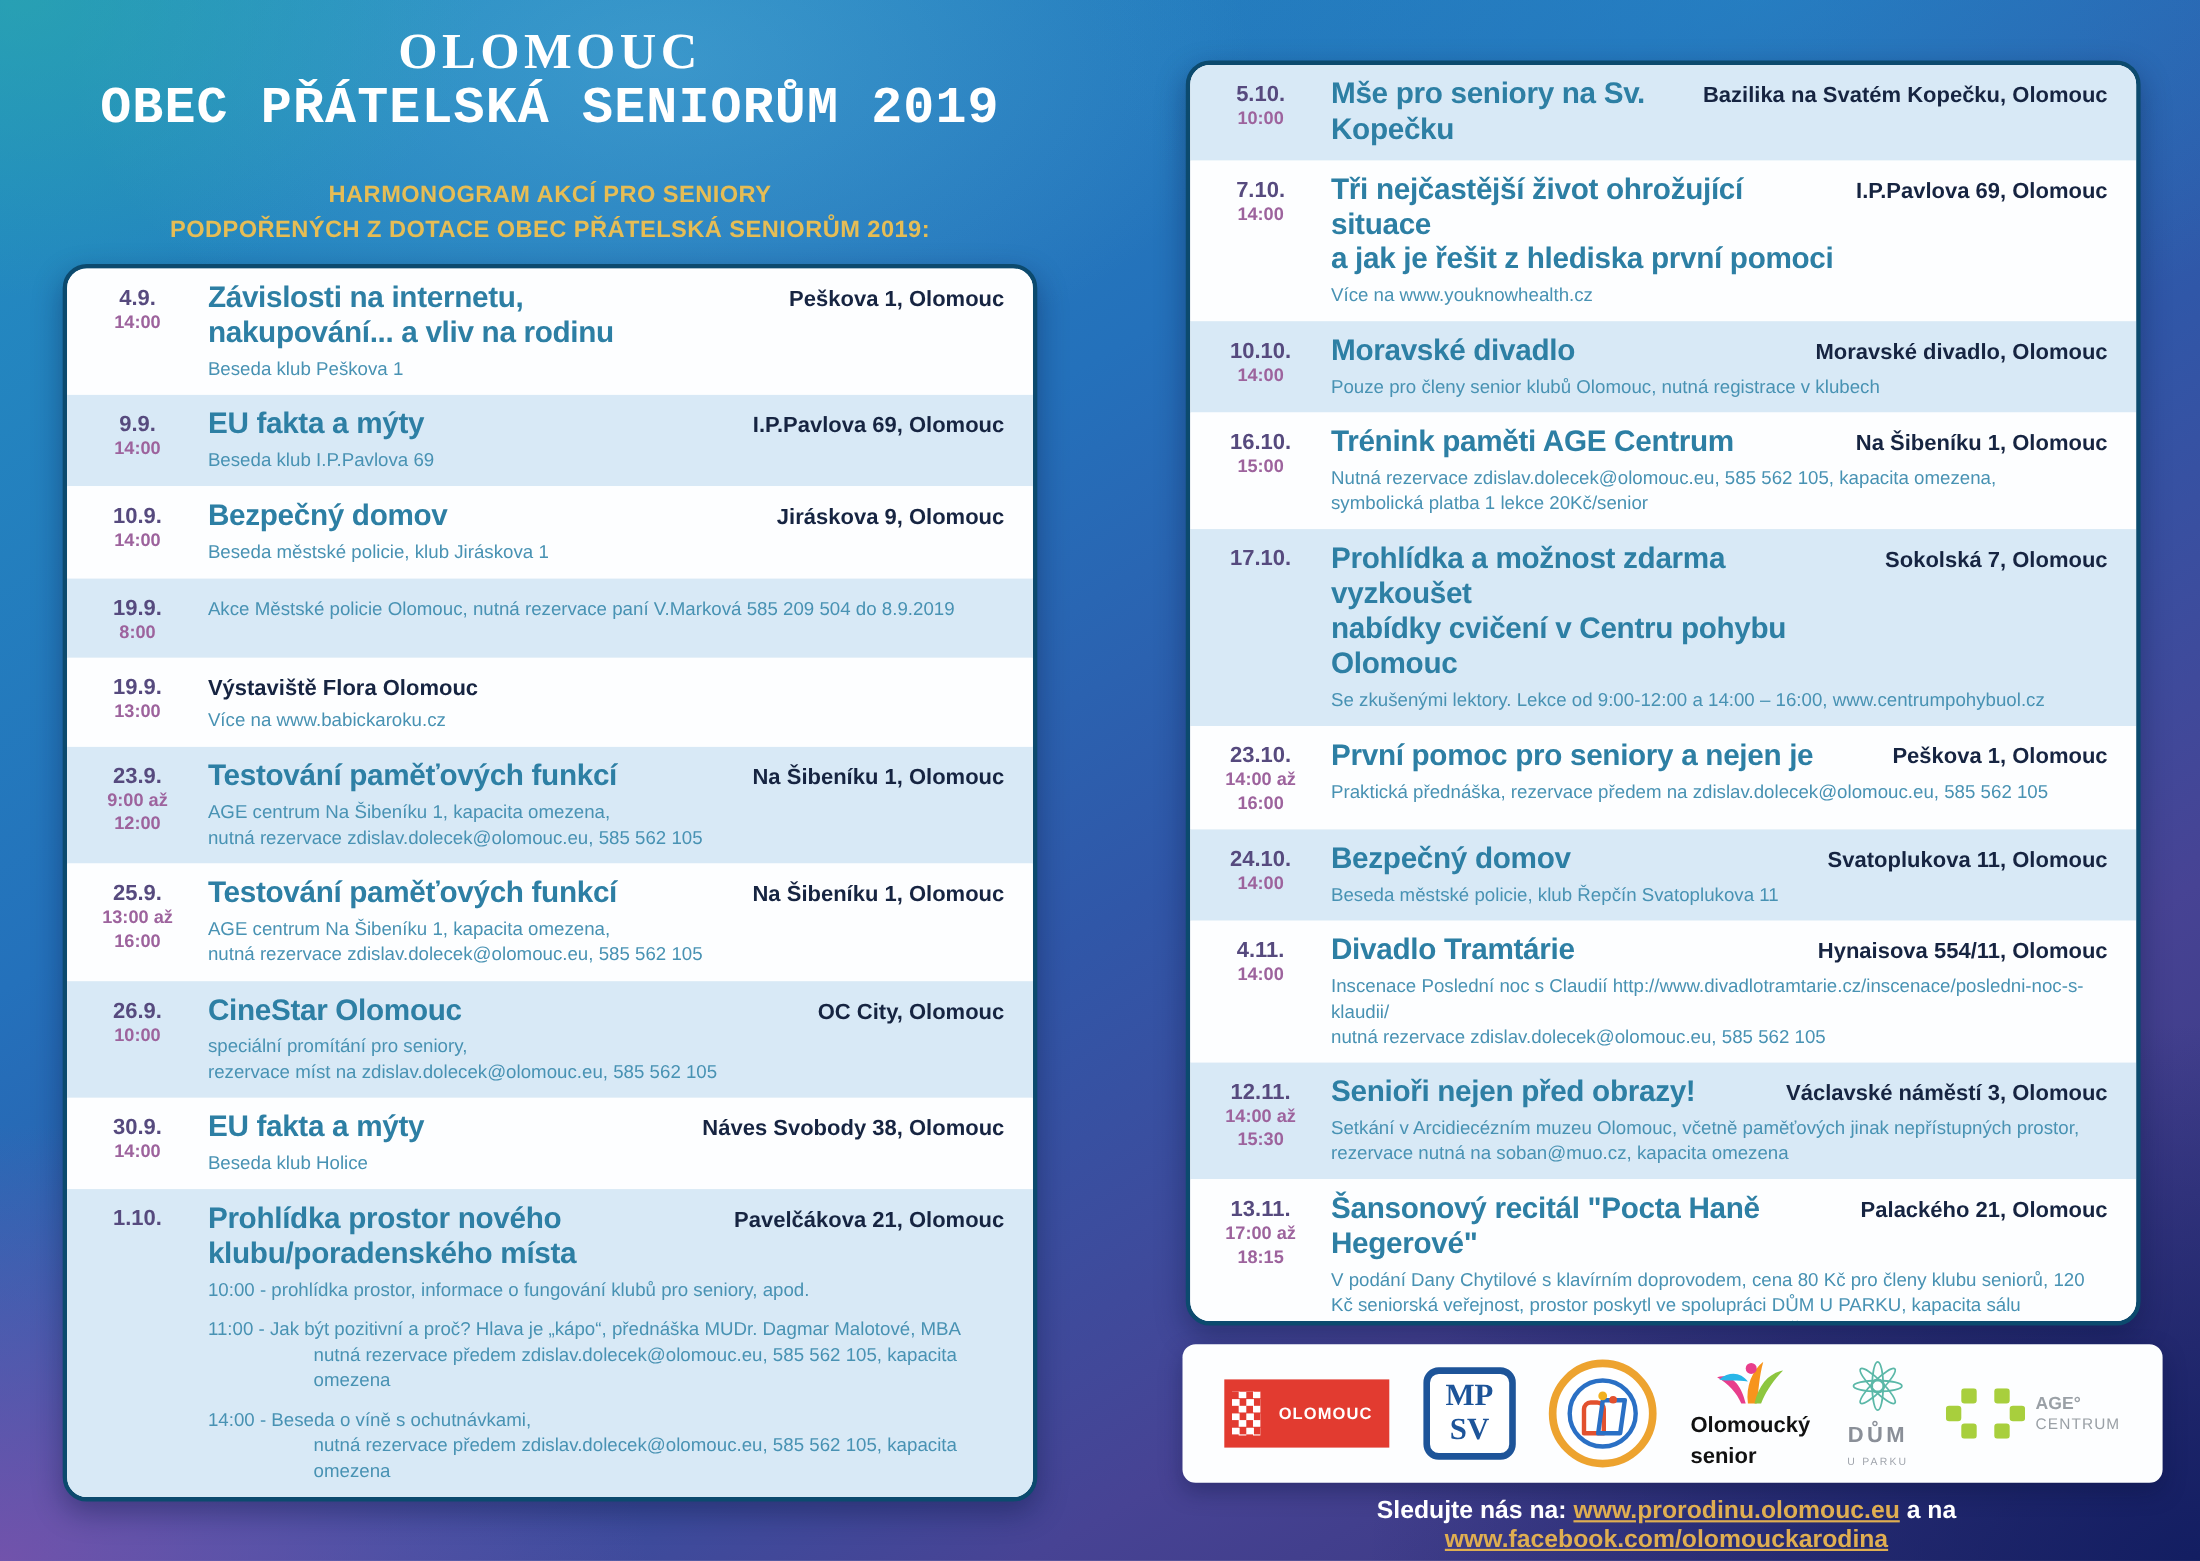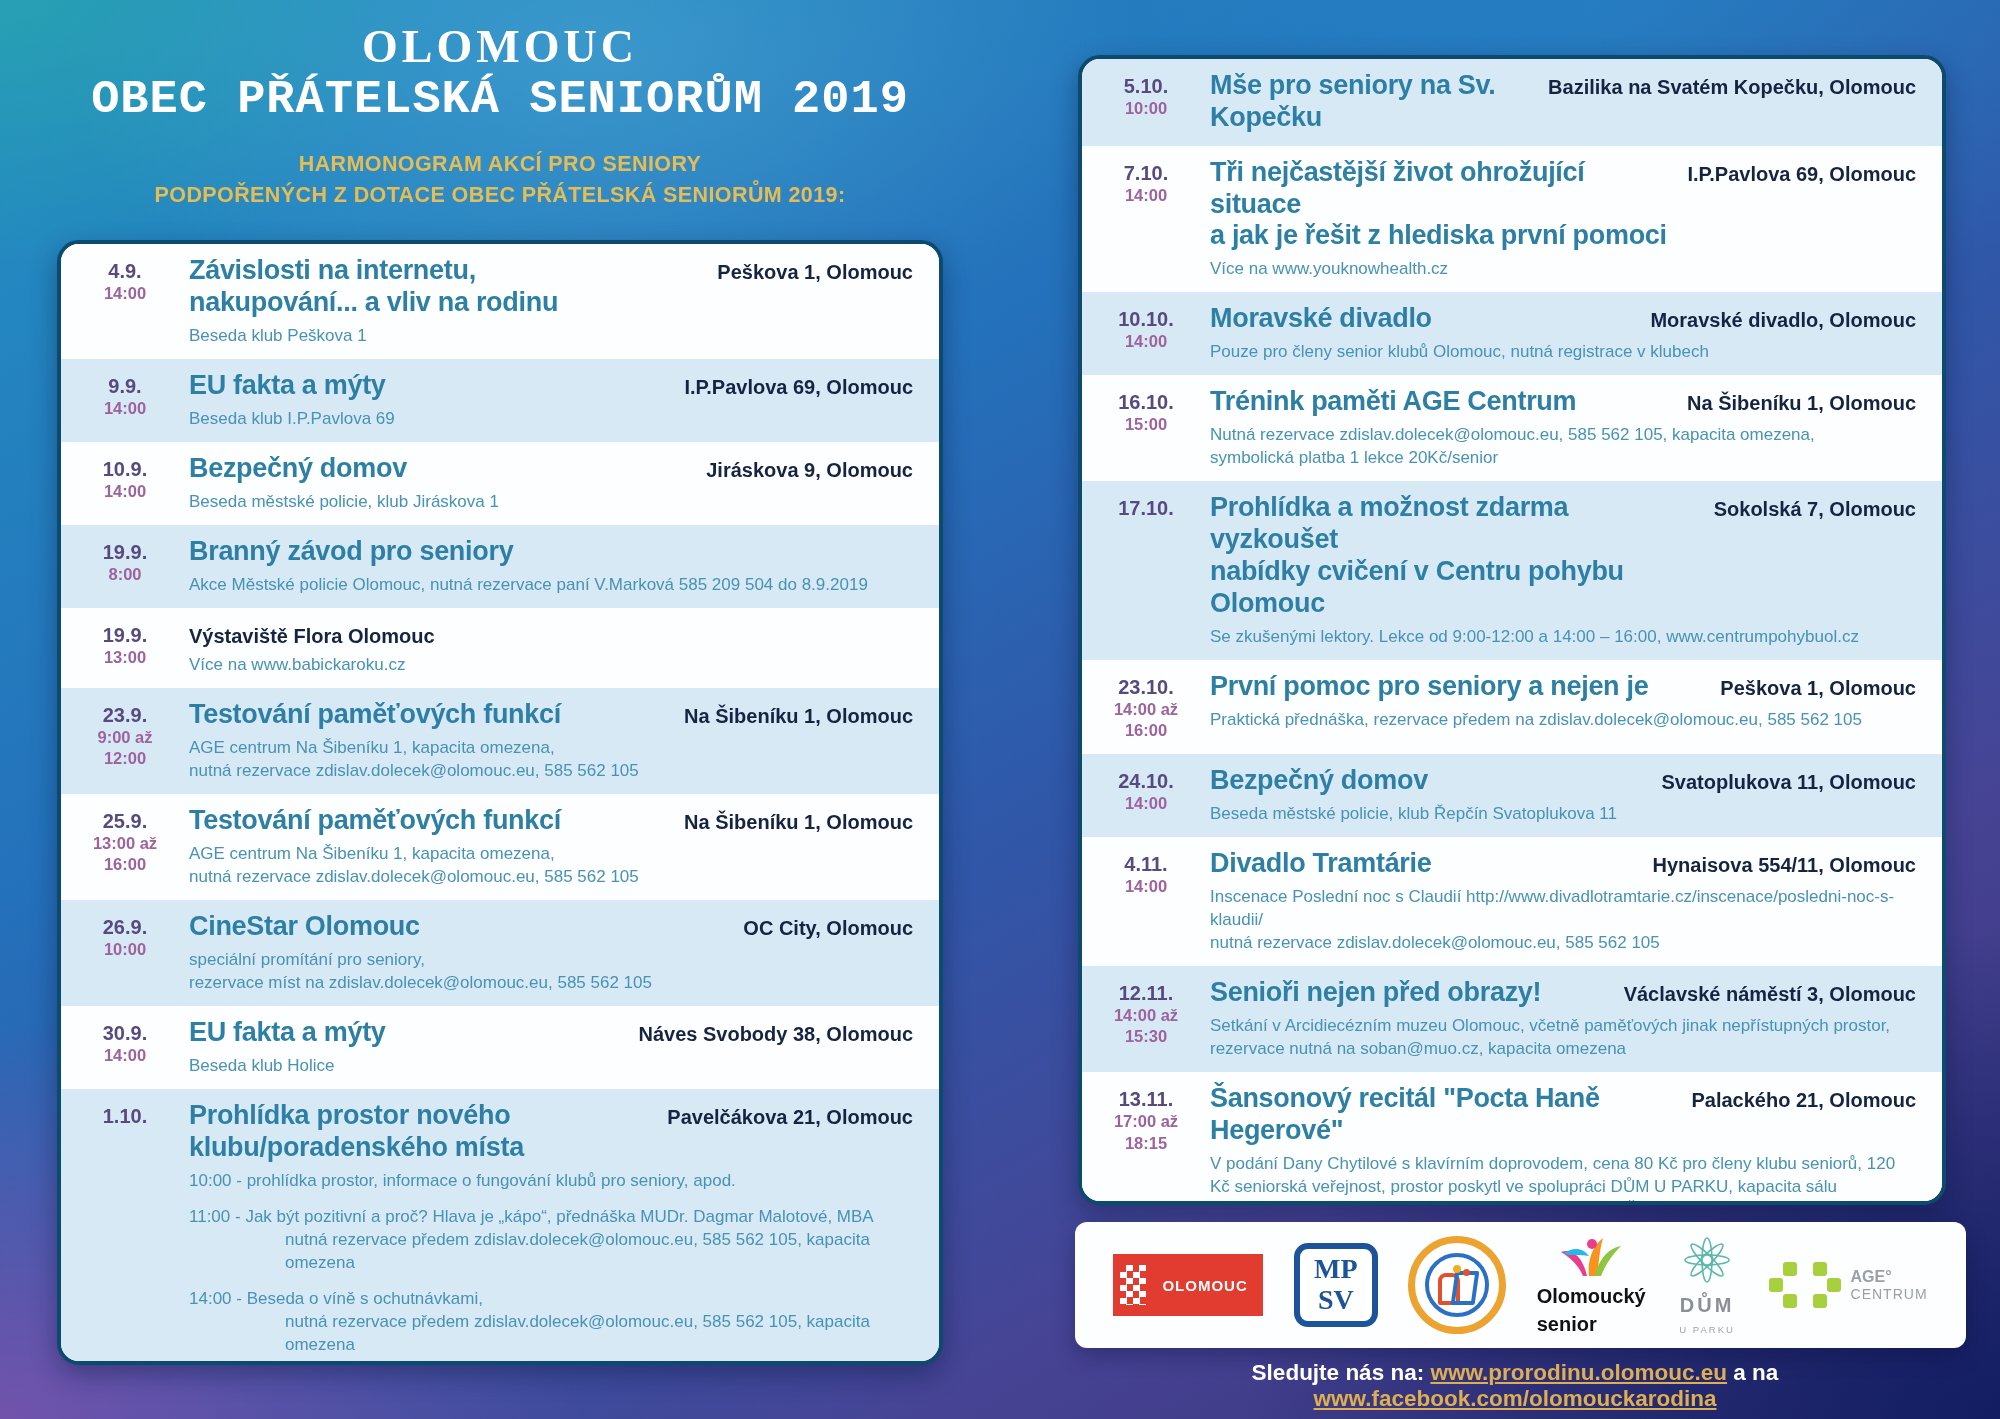--- a/index.html
+++ b/index.html
@@ -10,21 +10,21 @@
       radial-gradient(700px 450px at 1% 0%, rgba(45,175,165,.50), transparent 60%),
       radial-gradient(900px 500px at 30% 4%, rgba(120,205,235,.28), transparent 60%),
       radial-gradient(1000px 520px at 80% 0%, rgba(40,150,205,.35), transparent 62%),
       radial-gradient(1150px 740px at 100% 100%, rgba(16,28,96,.92), transparent 66%),
       radial-gradient(950px 640px at 0% 100%, rgba(125,82,172,.85), transparent 62%),
       linear-gradient(150deg, #2391c2 0%, #2471bb 35%, #3057a8 55%, #474394 76%, #313175 100%);
   }
   .header{position:absolute;left:40px;top:22px;width:920px;text-align:center;color:#fff;}
   .header .t1{font-family:"Liberation Serif", serif;font-size:46px;font-weight:600;letter-spacing:4px;line-height:1.1;}
   .header .t2{font-family:Liberation Mono, monospace;font-size:47px;font-weight:600;letter-spacing:1px;line-height:1.15;}
-  .header .sub{margin-top:22px;color:#e6bd55;font-weight:700;font-size:21.5px;line-height:1.45;letter-spacing:.4px;}
+  .header .sub{margin-top:35px;color:#e6bd55;font-weight:700;font-size:21.5px;line-height:1.45;letter-spacing:.4px;}
 
   .panel{position:absolute;border:4px solid #0c4a6e;border-radius:22px;overflow:hidden;
          display:flex;flex-direction:column;box-shadow:0 10px 26px rgba(8,18,60,.38);background:#fff;}
   #left-panel{left:57px;top:240px;width:878px;height:1117px;}
   #right-panel{left:1078px;top:55px;width:860px;height:1142px;}
 
   .row{flex:1 1 auto;display:grid;grid-template-columns:104px 1fr;column-gap:12px;
        padding:11px 26px 12px 12px;align-items:start;}
   #left-panel .row:nth-child(odd){background:#fdfeff;}
   #left-panel .row:nth-child(even){background:#d8e9f6;}
@@ -135,24 +135,20 @@
           <div class="desc-line">Beseda městské policie, klub Jiráskova 1</div>
         </div>
       </div>
     </div>
     <div class="row">
       <div class="datecol">
         <div class="date">19.9.</div>
         <div class="time">8:00</div>
       </div>
       <div class="content">
-        <div class="topline">
-          <div class="title">Branný závod pro seniory</div>
-          <div class="loc"></div>
-        </div>
         <div class="desc">
           <div class="desc-line">Akce Městské policie Olomouc, nutná rezervace paní V.Marková 585 209 504 do 8.9.2019</div>
         </div>
       </div>
     </div>
     <div class="row">
       <div class="datecol">
         <div class="date">19.9.</div>
         <div class="time">13:00</div>
       </div>

